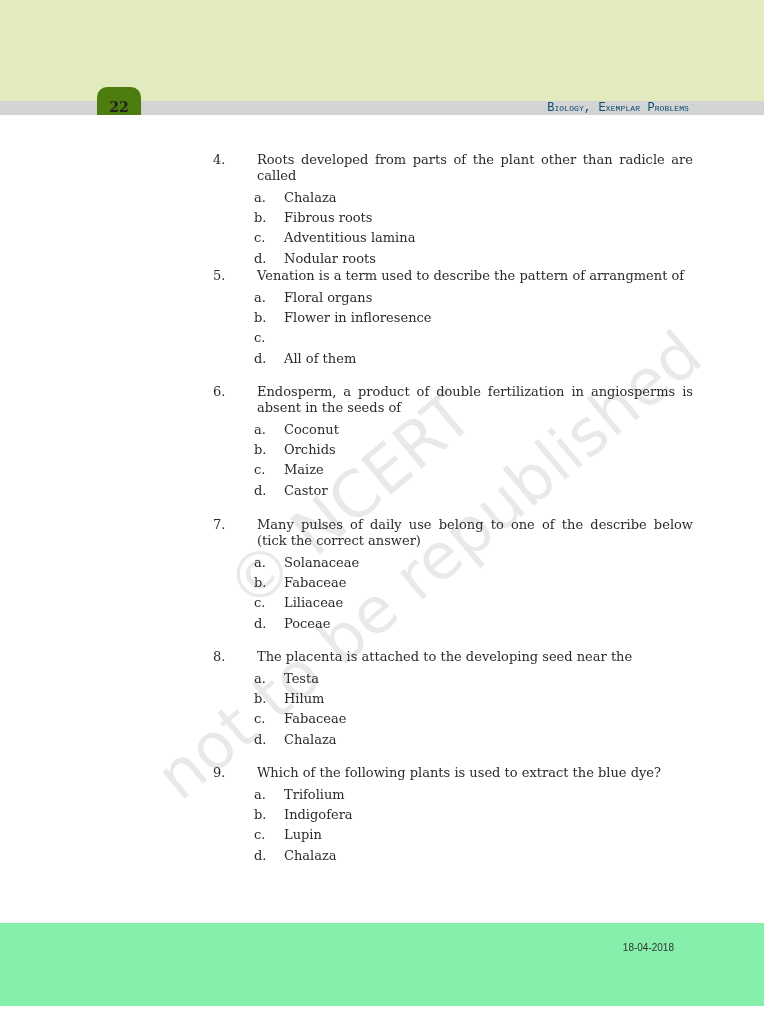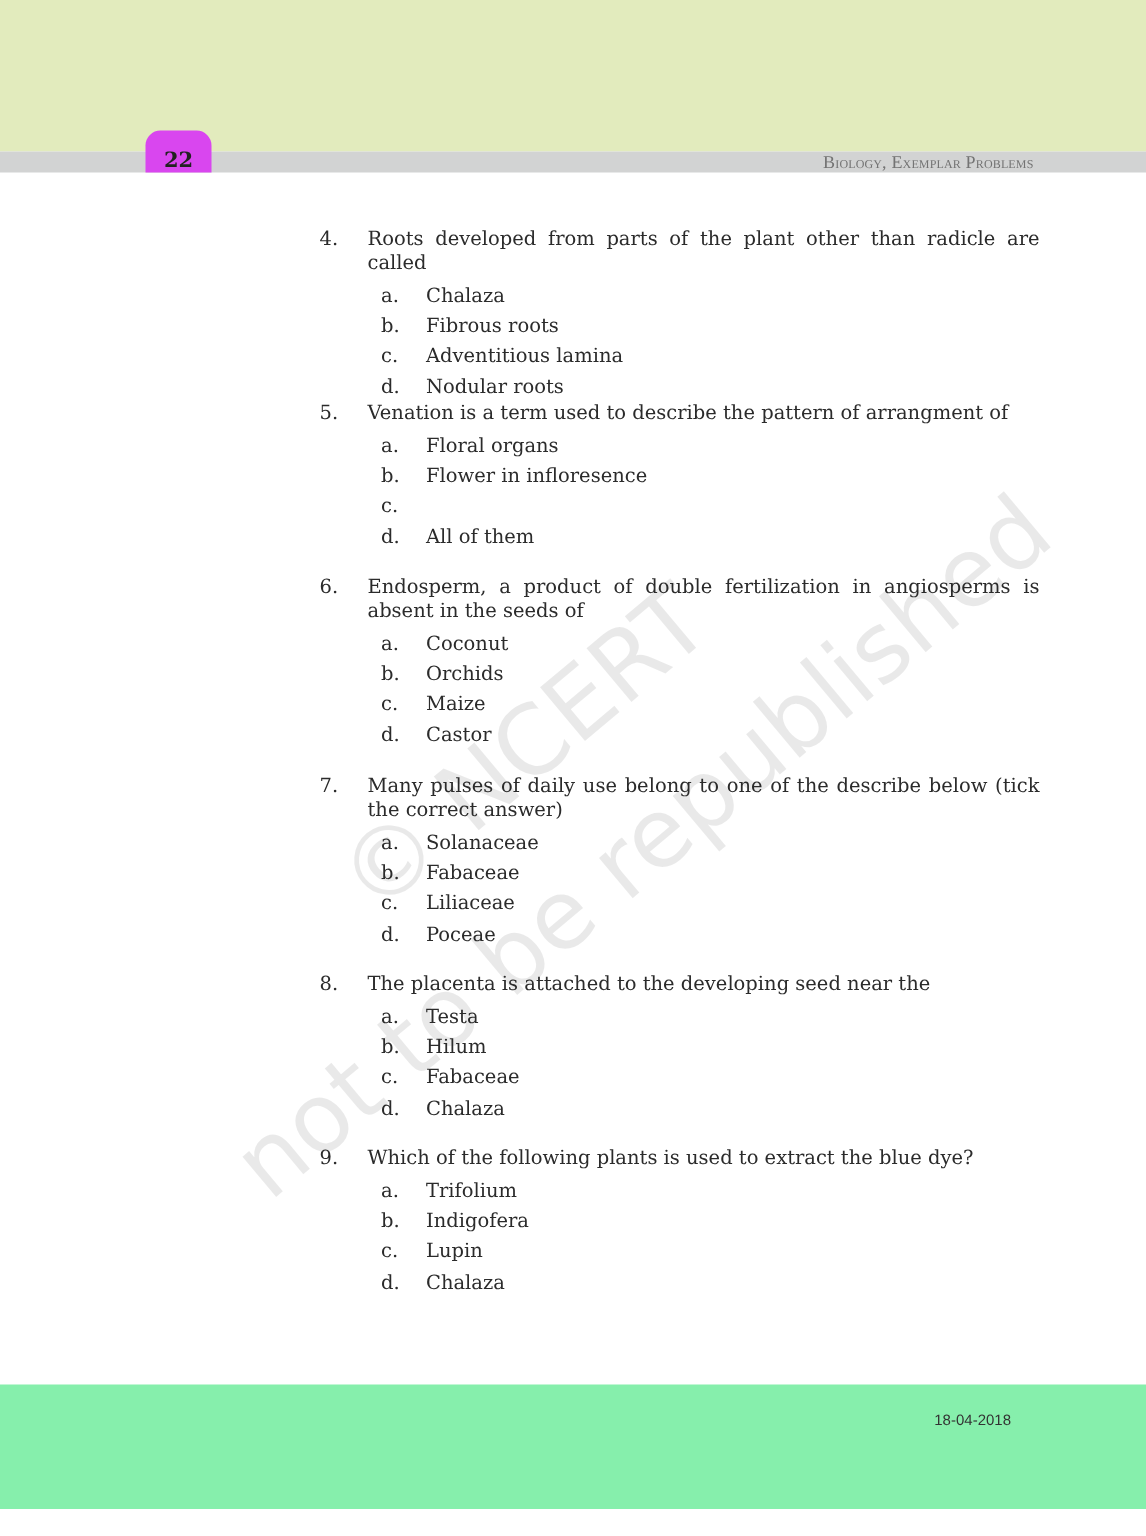--- a/index.html
+++ b/index.html
@@ -6,36 +6,36 @@
   body {
     width:764px; height:1024px; position:relative; overflow:hidden;
     background:#ffffff;
     font-family:"DejaVu Serif","Liberation Serif",serif;
     color:#2b2b2b;
   }
   .top-band { position:absolute; left:0; top:0; width:764px; height:101px; background:#e2ebbd; }
   .header-strip { position:absolute; left:0; top:101px; width:764px; height:14px; background:#d2d3d3; }
   .page-tab {
     position:absolute; left:97px; top:87px; width:44px; height:28px;
-    background:#d946ef; border-radius:10px 10px 0 0;
+    background:#4d7c0f; border-radius:10px 10px 0 0;
   }
   .page-num {
     position:absolute; left:0; right:0; bottom:0px; text-align:center;
     font-family:"DejaVu Serif",serif; font-weight:bold; font-size:14px; color:#222;
   }
   .running-title {
     position:absolute; right:75px; top:101px; height:14px; line-height:15px;
-    font-family:Liberation Serif, serif; font-size:12px; color:#737373;
+    font-family:Liberation Mono, monospace; font-size:12px; color:#0c4a6e;
     font-variant:small-caps; letter-spacing:0.1px;
   }
   .content { position:absolute; left:0; top:0; width:764px; }
   .question { position:absolute; left:213px; width:480px; font-size:13px; }
   .q-row { position:relative; line-height:16px; }
   .q-num { position:absolute; left:0; top:0; }
-  .q-text { margin-left:32px; display:block; text-align:justify; }
+  .q-text { margin-left:44px; display:block; text-align:justify; }
   .options { margin-top:4px; }
   .opt { position:relative; height:20.2px; line-height:20px; }
   .opt-letter { position:absolute; left:41px; }
   .opt-text { position:absolute; left:71px; }
   .opt-text.italic { }
   .watermark {
     position:absolute; left:150px; top:300px; width:600px; height:520px; pointer-events:none;
   }
   .wm-line {
     position:absolute; font-family:"DejaVu Sans",sans-serif; color:rgba(0,0,0,0.085);

